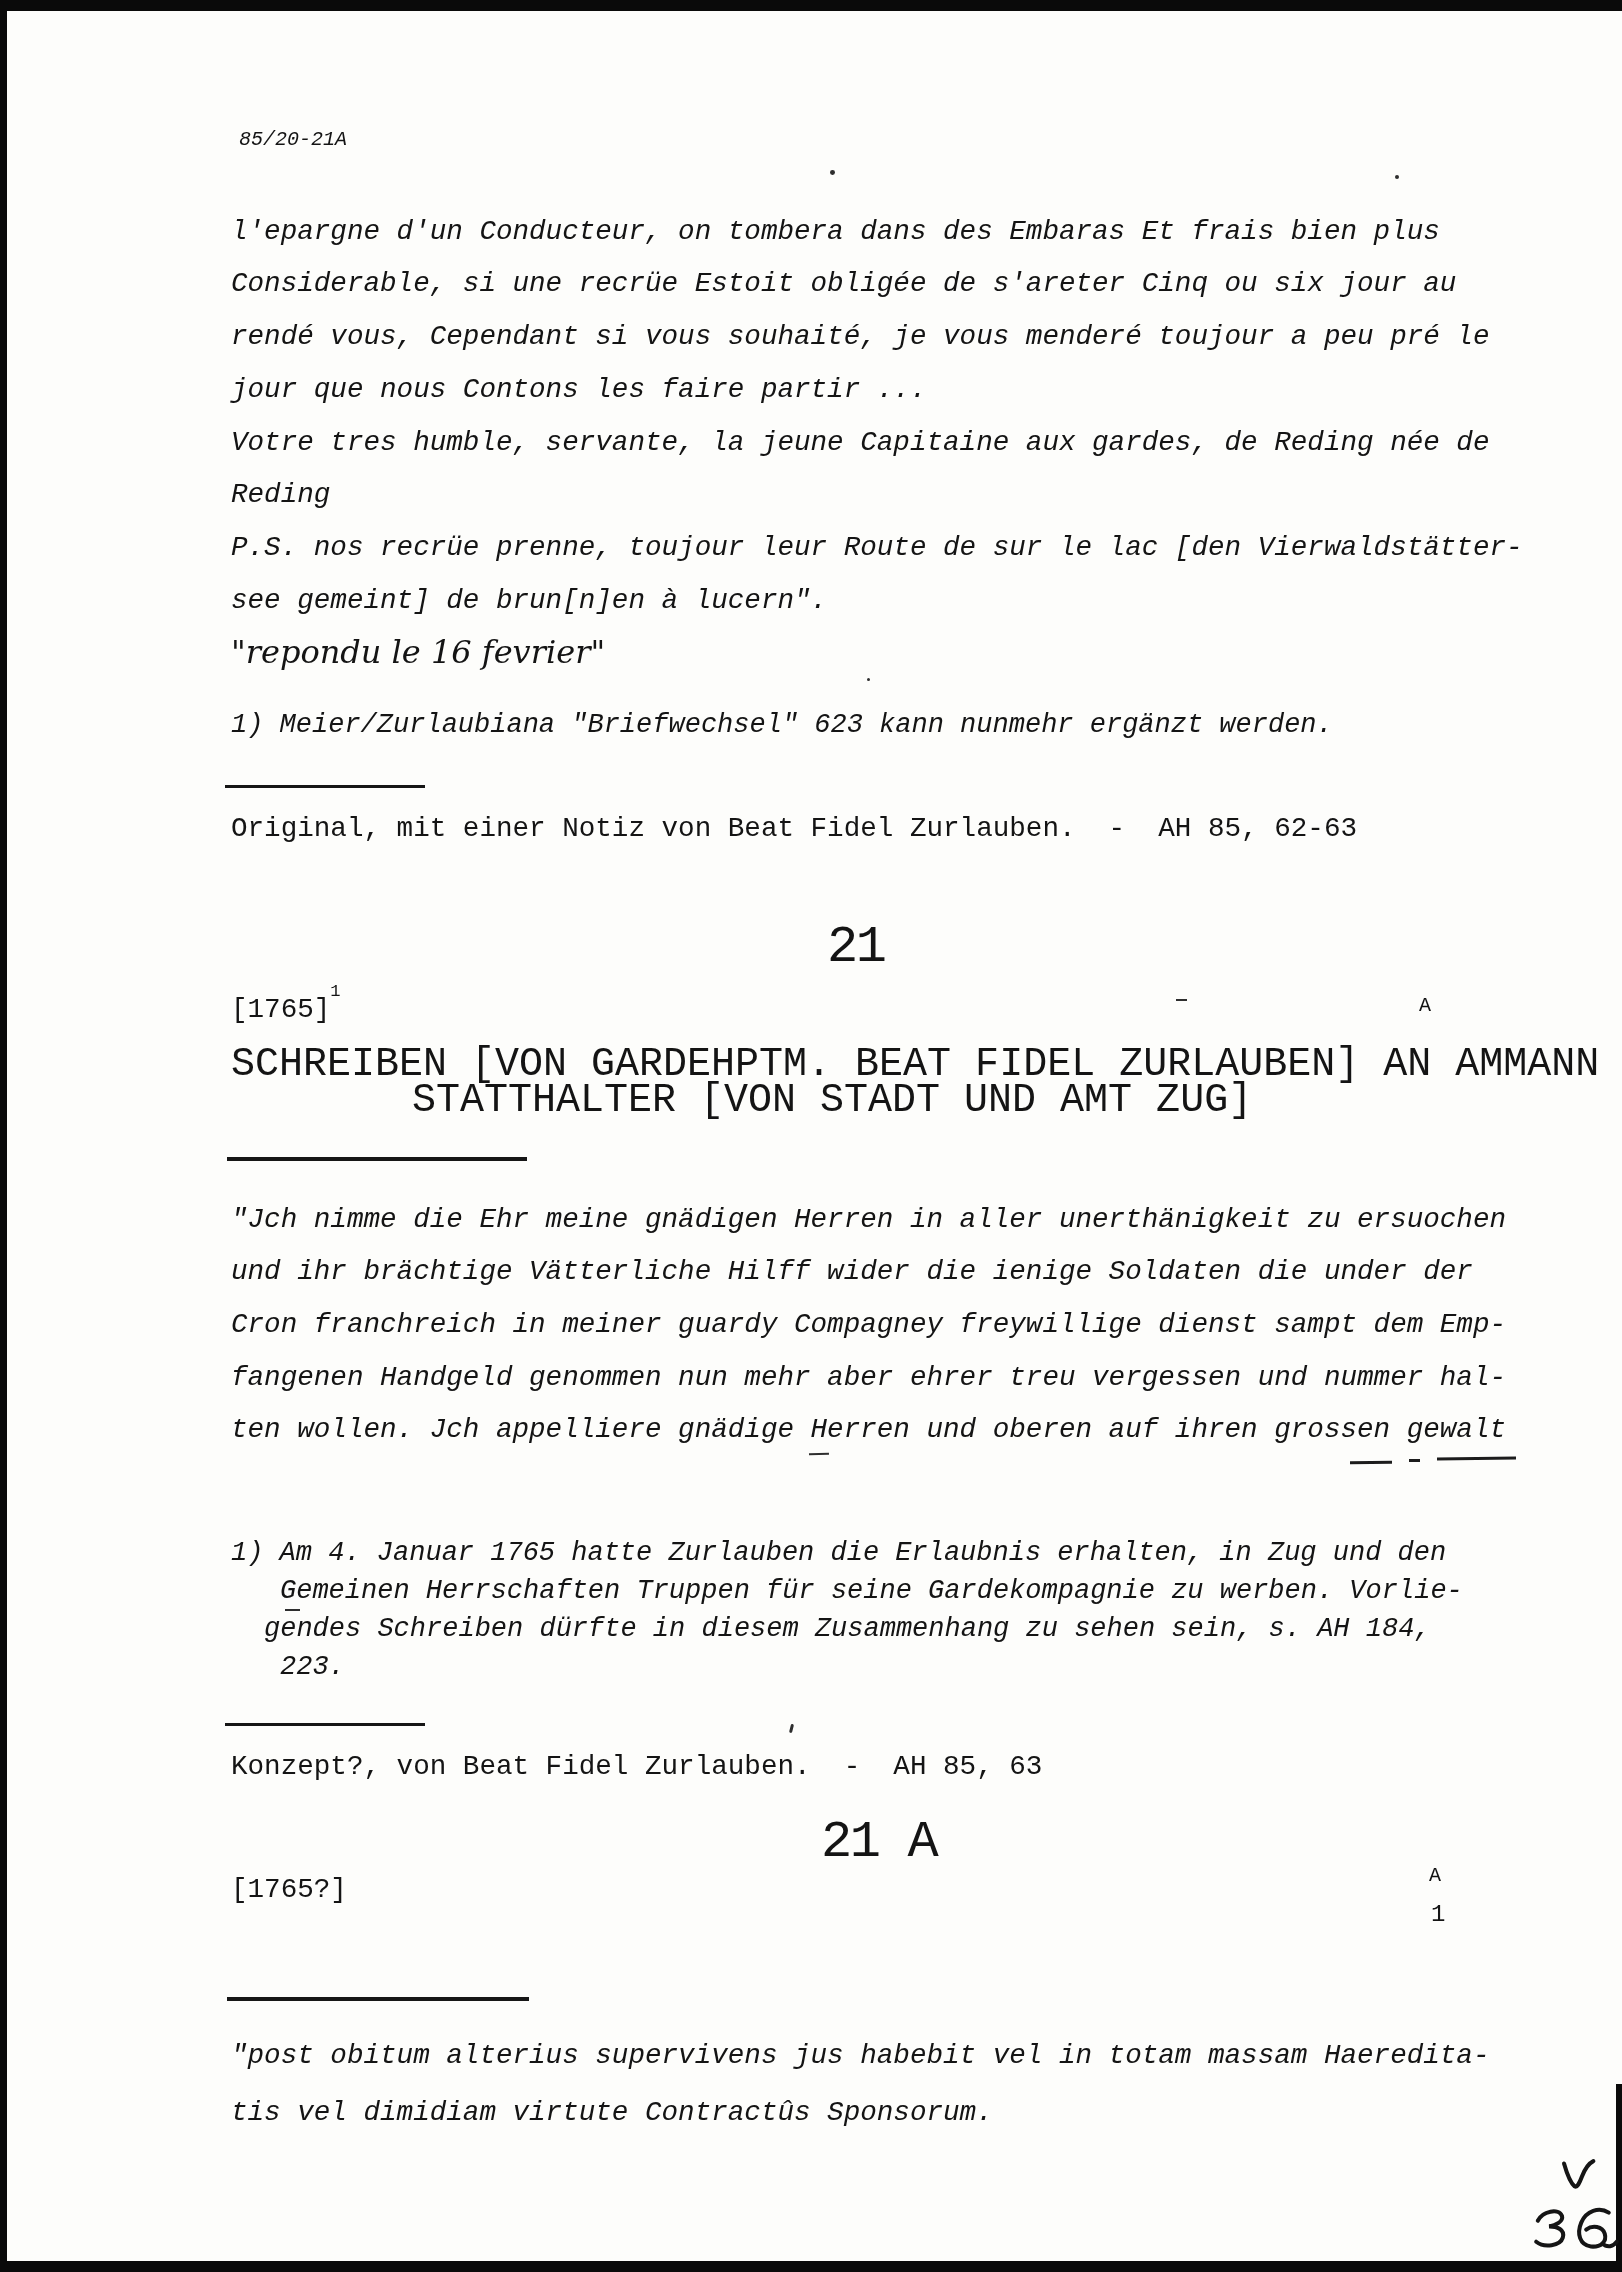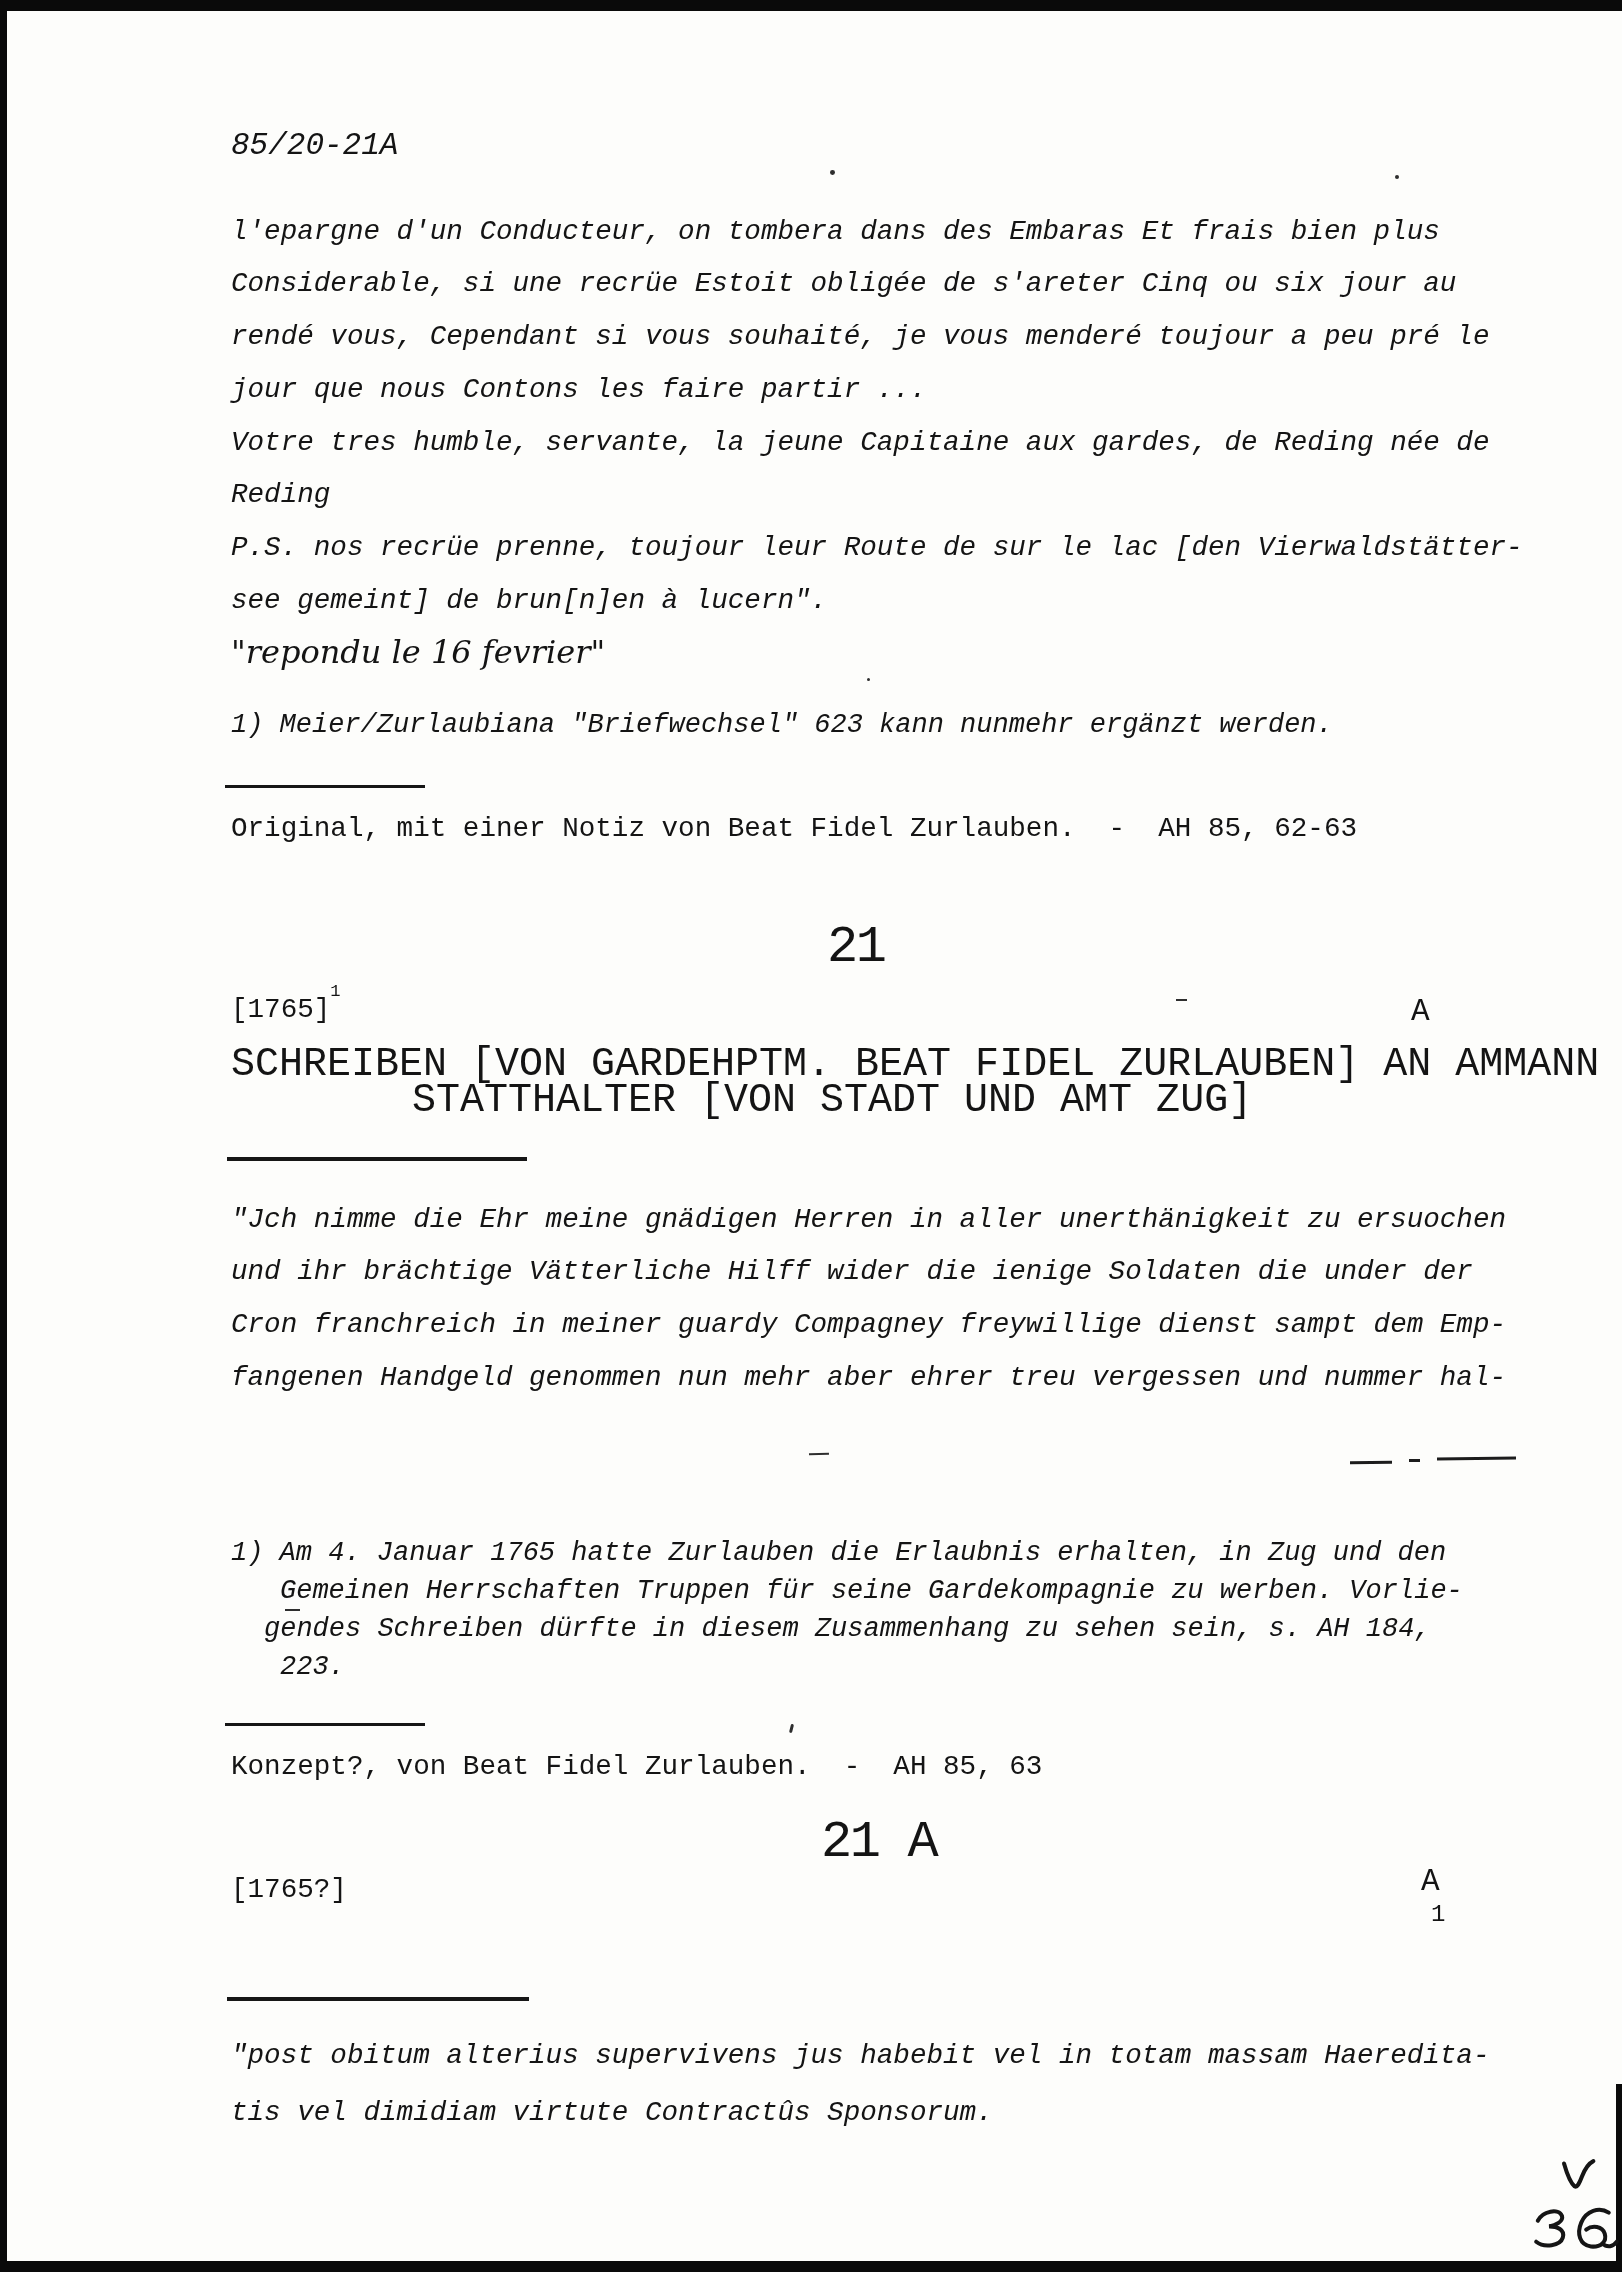--- a/index.html
+++ b/index.html
@@ -15,21 +15,21 @@
   .b-top{position:absolute;left:0;top:0;width:1622px;height:10.5px;background:#0a0a0a;}
   .b-left{position:absolute;left:0;top:0;width:7.3px;height:2273px;background:#0a0a0a;}
   .b-right{position:absolute;left:1616px;top:2084px;width:5.7px;height:188px;background:#0a0a0a;}
   .b-bottom{position:absolute;left:0;top:2261px;width:1622px;height:11.4px;background:#0a0a0a;}
 
   .ln{position:absolute;left:231px;white-space:pre;line-height:1.18;}
   .it{font-style:italic;}
   .fs30{font-size:24px;}
   .fs33{font-size:27px;}
   .fs34{font-size:27.6px;}
-  .fs36{font-size:31px;}
+  .fs36{font-size:20px;margin-left:8px;}
   .fs40{font-size:40px;text-align:right;}
   .fs50{font-size:52px;letter-spacing:-2.4px;}
   .script{font-family:"DejaVu Serif","Liberation Serif",serif;font-style:italic;font-size:32px;}
   sup.fnmark{font-size:0.62em;position:relative;top:-0.62em;}
 
   .rule{position:absolute;background:#161616;}
 
   
   .pdash{position:absolute;background:#1c1c1c;}
   .u-pencil{border-bottom:2.4px dashed #2a2a2a;padding-bottom:1.6px;}
@@ -80,20 +80,21 @@
 
   <div class="ln fs40" style="top:1041px">SCHREIBEN [VON GARDEHPTM. BEAT FIDEL ZURLAUBEN] AN AMMANN UND</div>
   <div class="ln fs40" style="left:412px;top:1077px">STATTHALTER [VON STADT UND AMT ZUG]</div>
 
   <div class="rule" style="left:227px;top:1157px;width:300px;height:4px"></div>
 
   <div class="ln it fs34" style="top:1204px">"Jch nimme die Ehr meine gnädigen Herren in aller unerthänigkeit zu ersuochen</div>
   <div class="ln it fs34" style="top:1256px">und ihr brächtige Vätterliche Hilff wider die ienige Soldaten die under der</div>
   <div class="ln it fs34" style="top:1309px">Cron franchreich in meiner guardy Compagney freywillige dienst sampt dem Emp-</div>
   <div class="ln it fs34" style="top:1362px">fangenen Handgeld genommen nun mehr aber ehrer treu vergessen und nummer hal-</div>
+  <div class="ln it fs34" style="top:1414px">ten wollen. Jch appelliere gnädige Herren und oberen auf ihren grossen gewalt</div>
 
   <div class="pdash" style="left:1350px;top:1461px;width:42px;height:3.2px;transform:rotate(-1deg)"></div>
   <div class="pdash" style="left:1409px;top:1459px;width:11.4px;height:3.2px"></div>
   <div class="pdash" style="left:1437px;top:1457px;width:79px;height:3.2px;transform:rotate(-0.6deg)"></div>
 
   <div class="ln it fs33" style="top:1538px">1) Am 4. Januar 1765 hatte Zurlauben die Erlaubnis erhalten, in Zug und den</div>
   <div class="ln it fs33" style="left:280px;top:1576px">Gemeinen Herrschaften Truppen für seine Gardekompagnie zu werben. Vorlie-</div>
   <div class="ln it fs33" style="left:264px;top:1614px">gendes Schreiben dürfte in diesem Zusammenhang zu sehen sein, s. AH 184,</div>
   <div class="ln it fs33" style="left:280px;top:1652px">223.</div>
 

